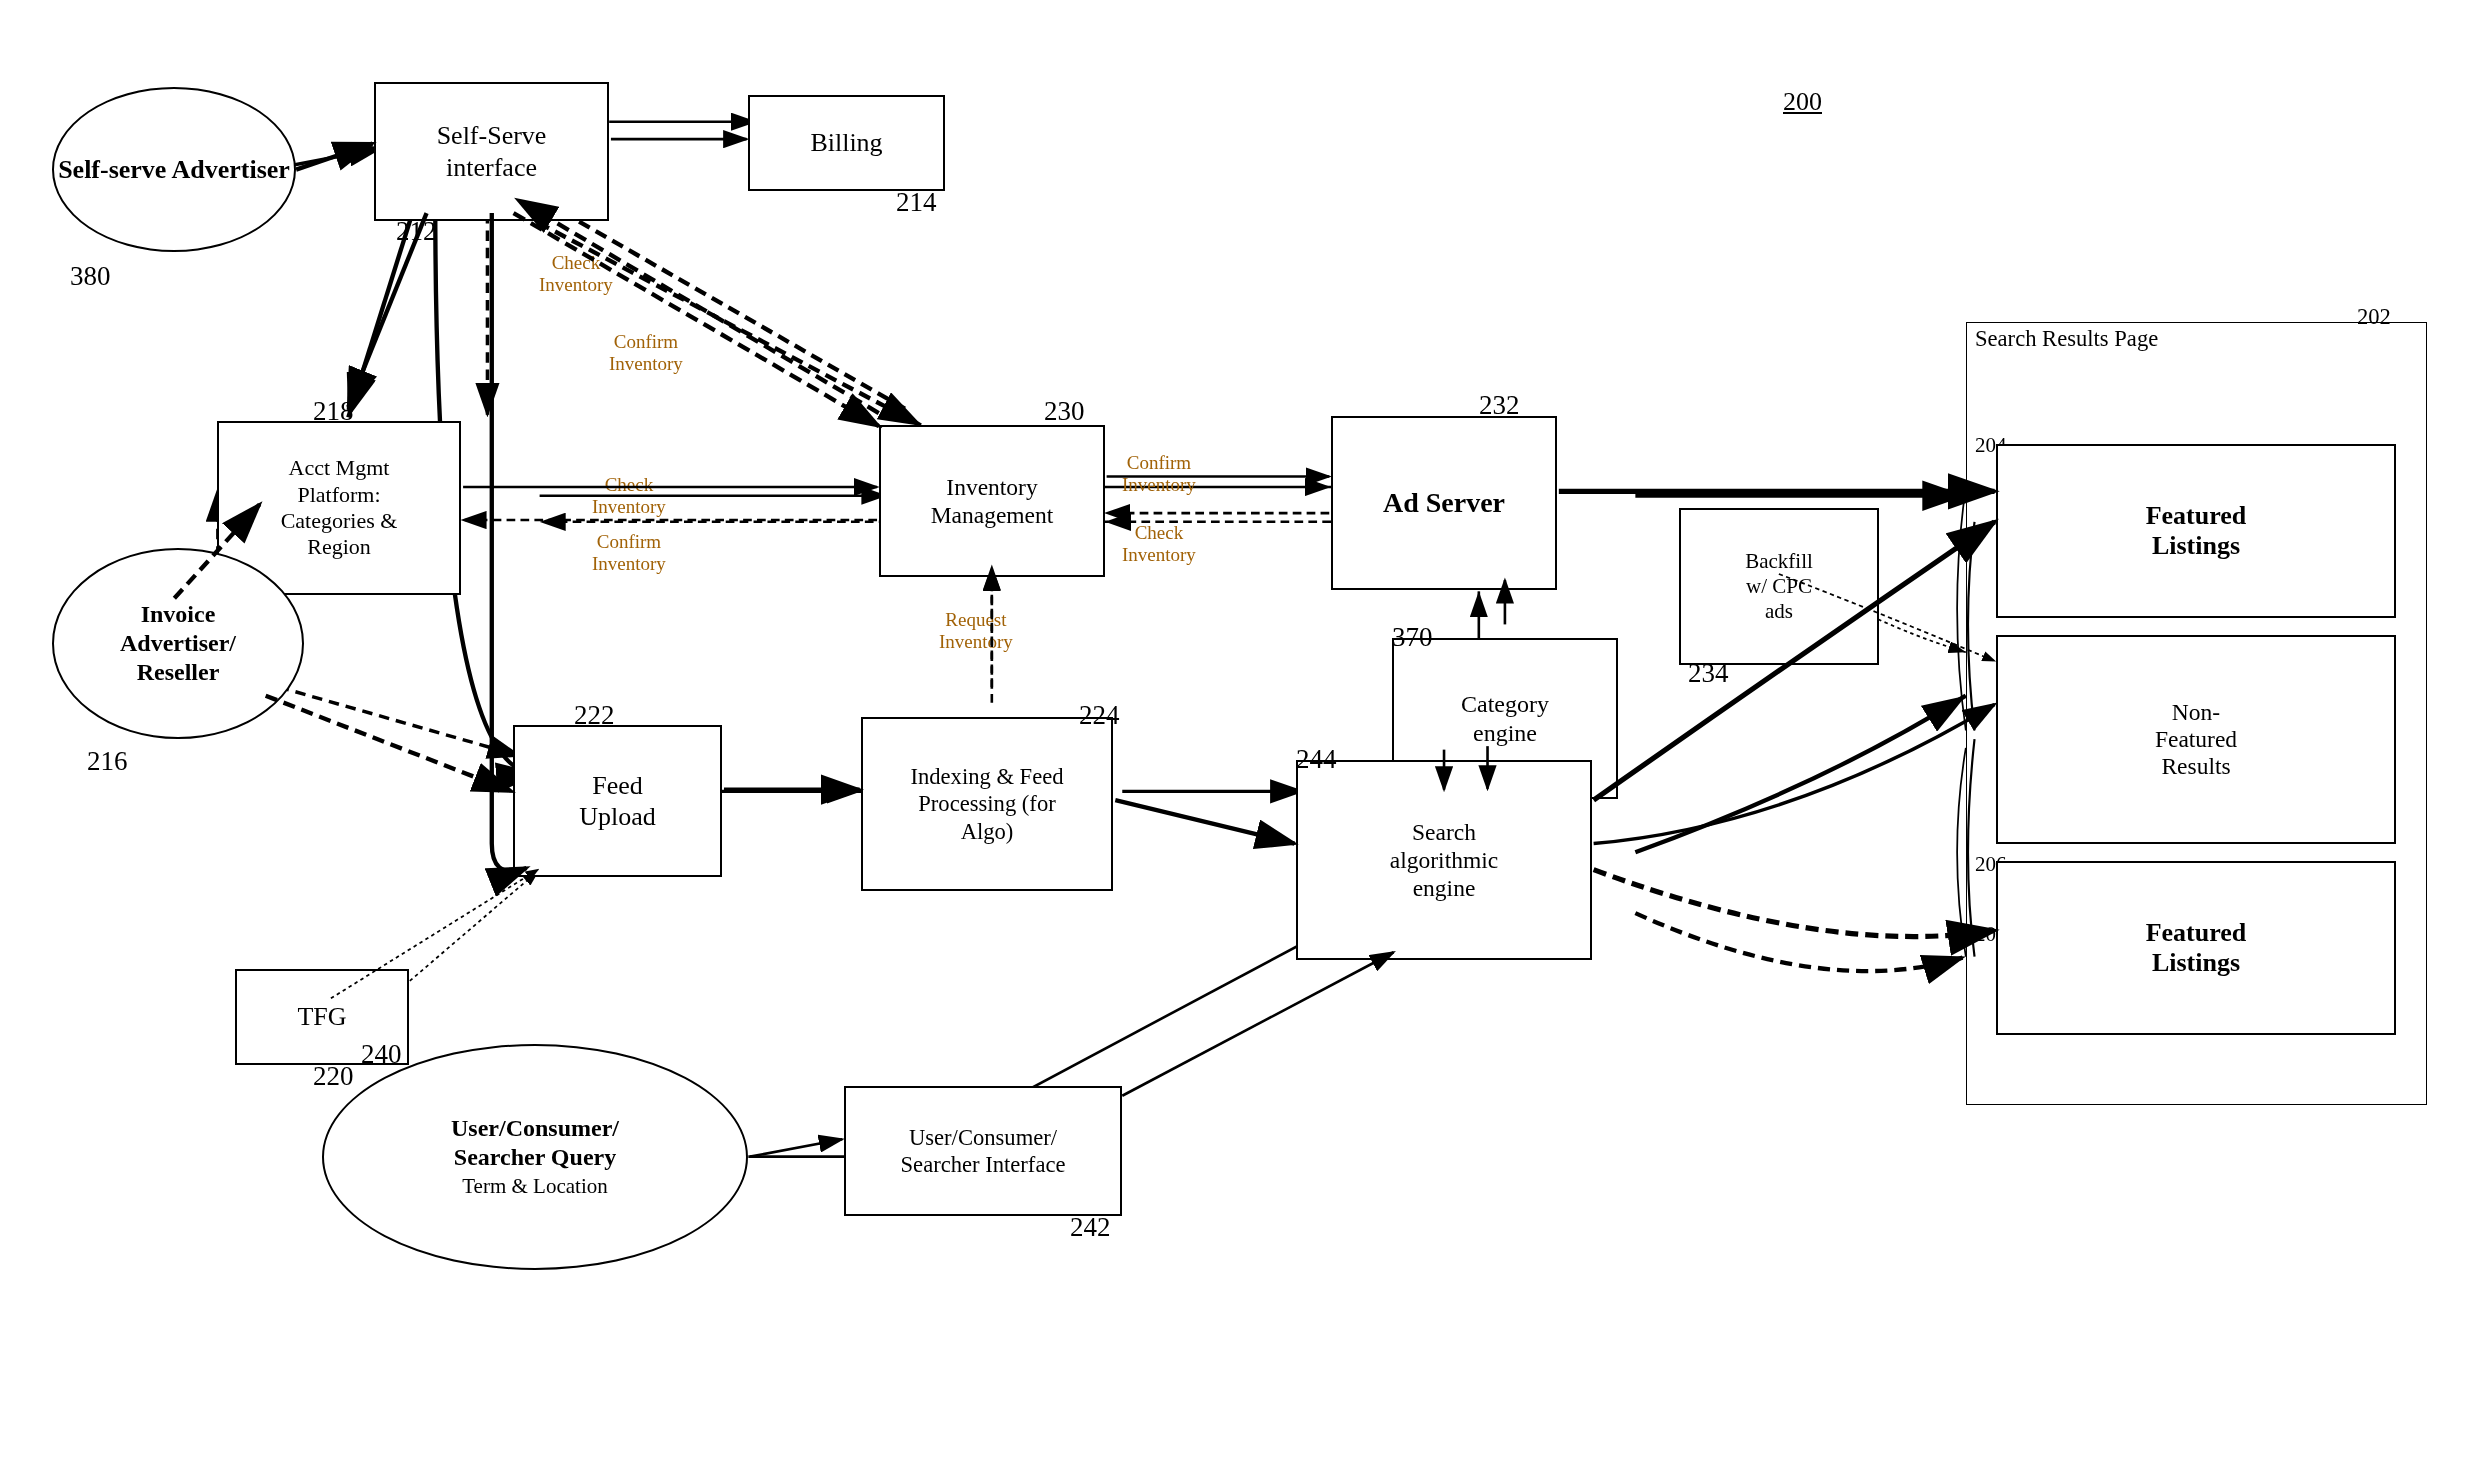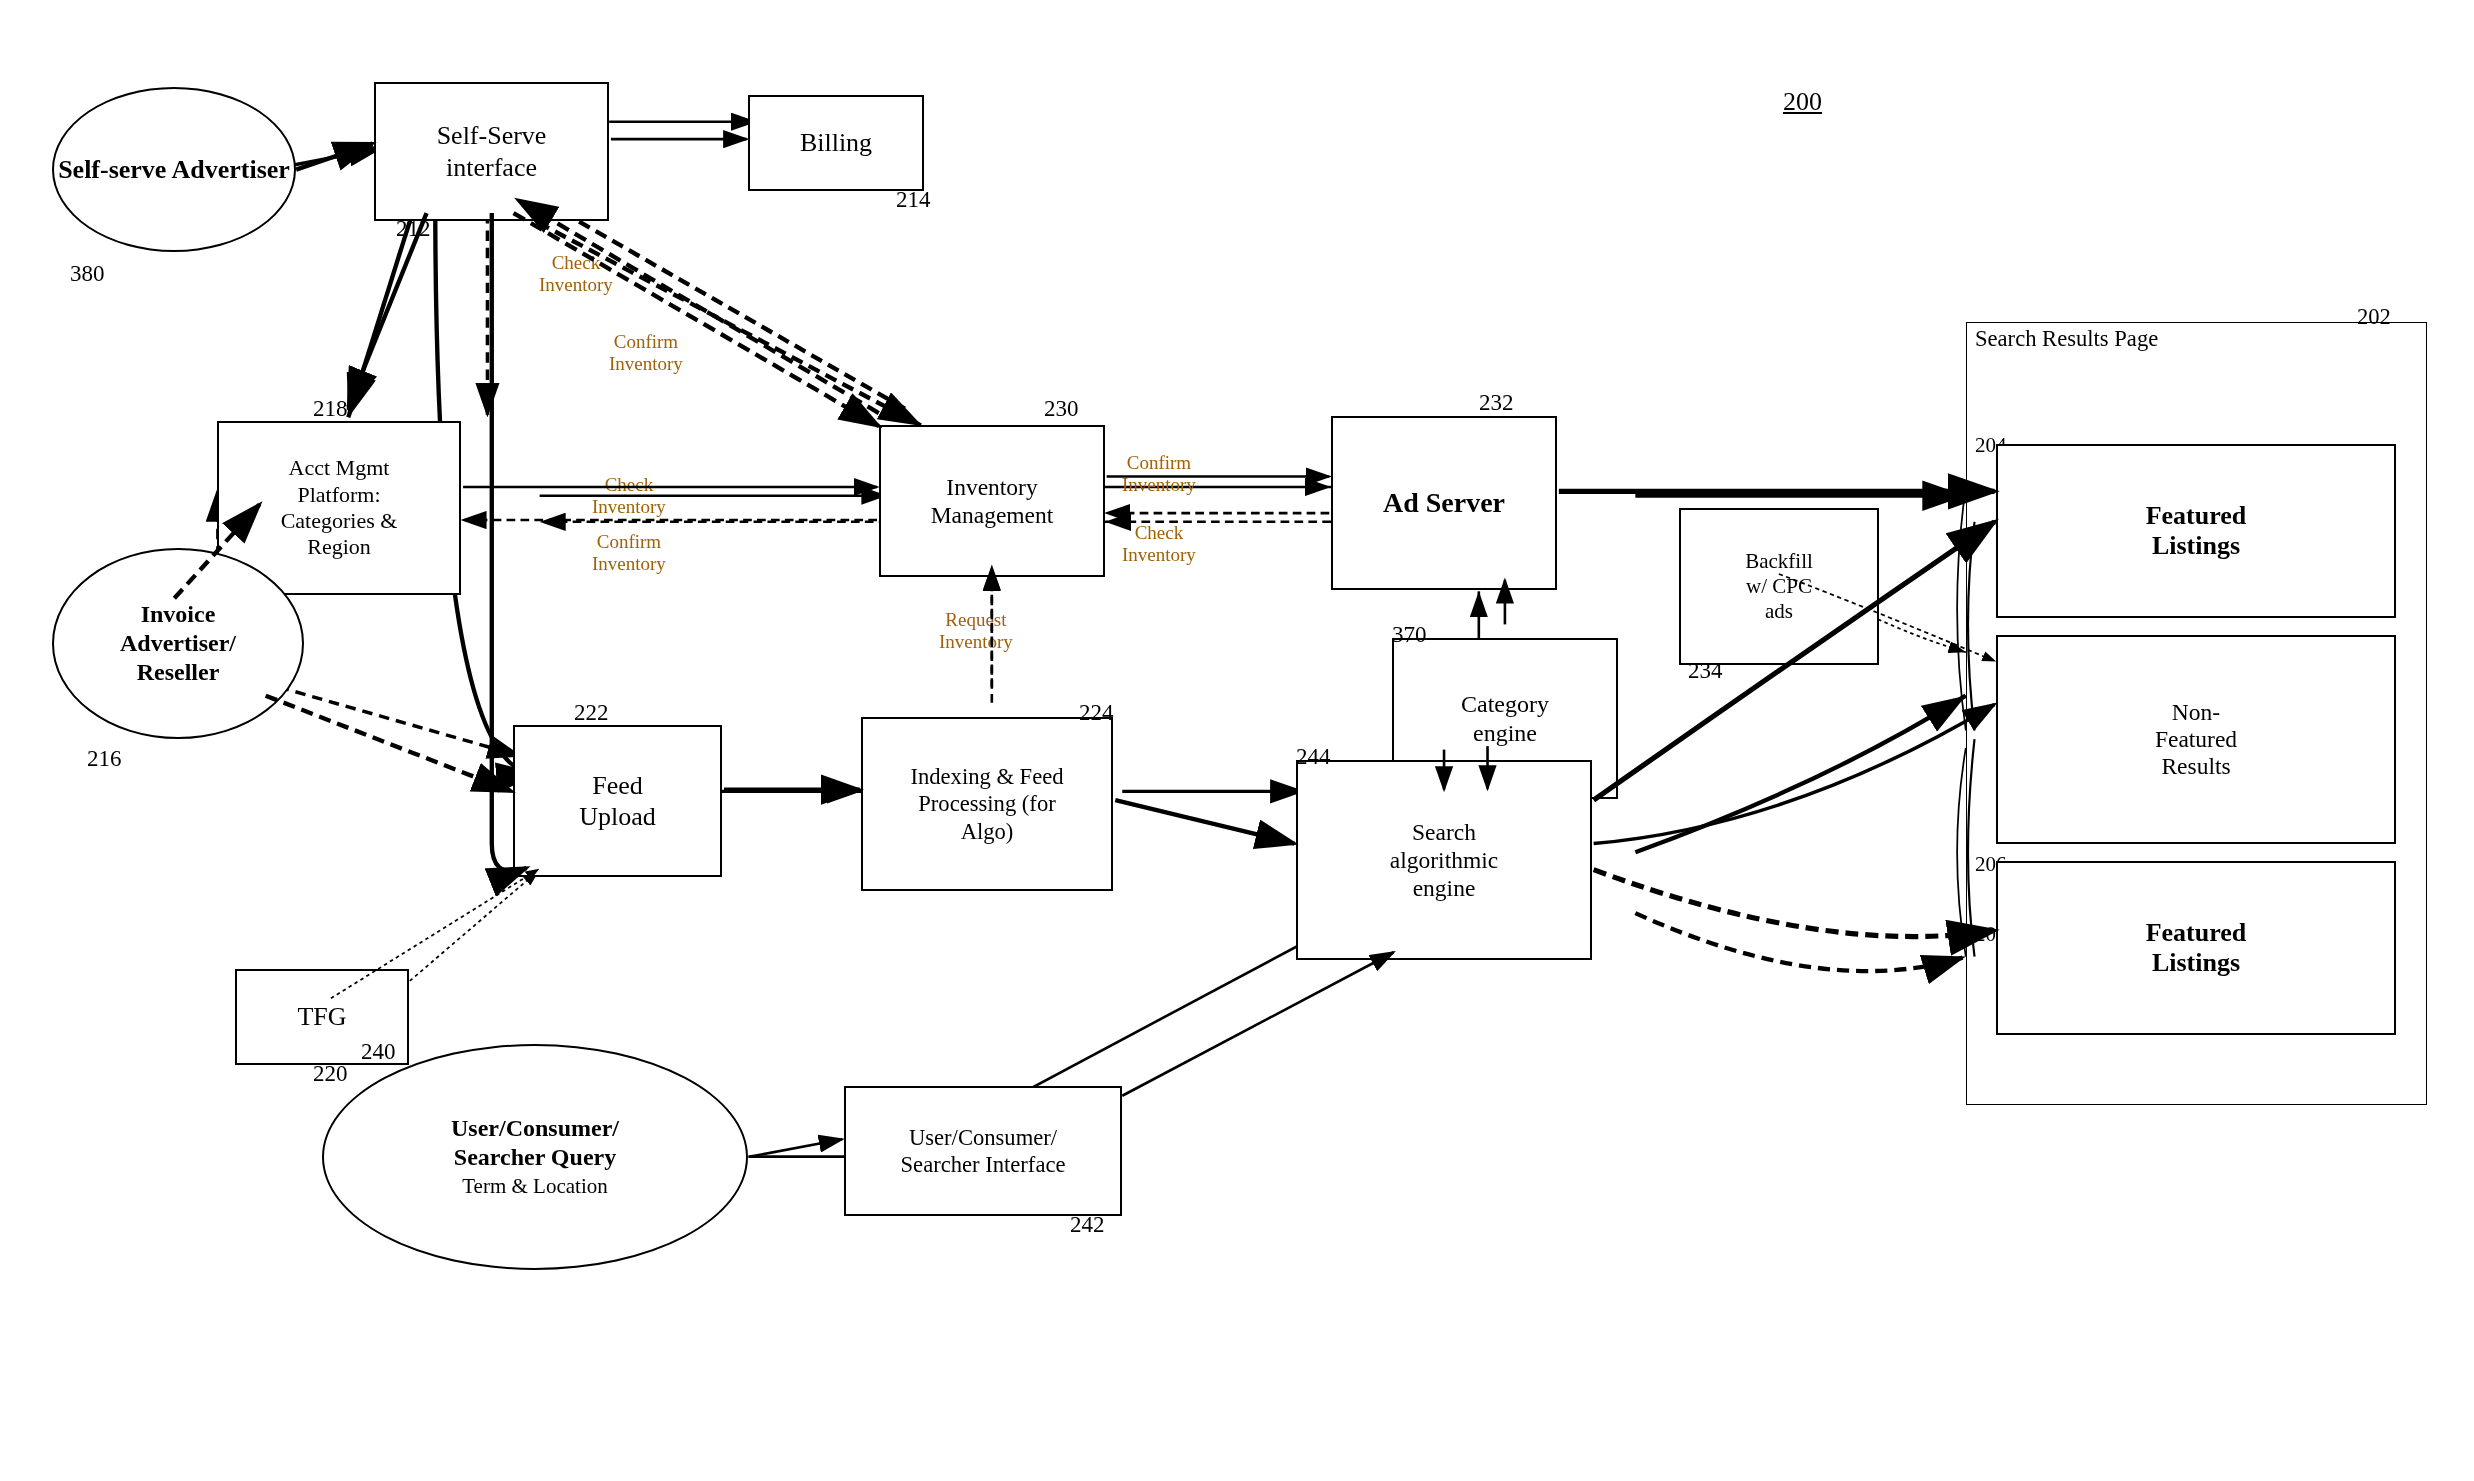--- a/index.html
+++ b/index.html
@@ -36,21 +36,21 @@
       border-radius: 50%;
       display: flex;
       align-items: center;
       justify-content: center;
       text-align: center;
       font-size: 22.6px;
       line-height: 1.2;
     }
     .node-label {
       position: absolute;
-      font-size: 23px;
+      font-size: 27px;
       color: #000;
     }
     .bold-text {
       font-weight: bold;
     }
     .underline-text {
       text-decoration: underline;
     }
     .arrow-label {
       position: absolute;
@@ -173,21 +173,21 @@
 Advertiser</div>
     </div>
   </div>
   <div class="node-label" style="left:70px; top:261px;">380</div>
 
   <div class="node-box" style="left:374px; top:70px; width:235px; height:139px; font-size:26px;">
     <div>Self-Serve<br>interface</div>
   </div>
   <div class="node-label" style="left:396px; top:216px;">212</div>
 
-  <div class="node-box" style="left:748px; top:83px; width:176px; height:96px; font-size:26px;">
+  <div class="node-box" style="left:748px; top:83px; width:197px; height:96px; font-size:26px;">
     <div>Billing</div>
   </div>
   <div class="node-label" style="left:896px; top:187px;">214</div>
 
   <div class="arrow-label" style="left:539px; top:252px; font-size:19px;">Check<br>Inventory</div>
 
   <div class="arrow-label" style="left:609px; top:331px; font-size:19px;">Confirm<br>Inventory</div>
 
   <div class="node-box" style="left:217px; top:409px; width:244px; height:174px; font-size:22px;">
     <div>Acct Mgmt<br>Platform:<br>Categories &amp;<br>Region</div>

